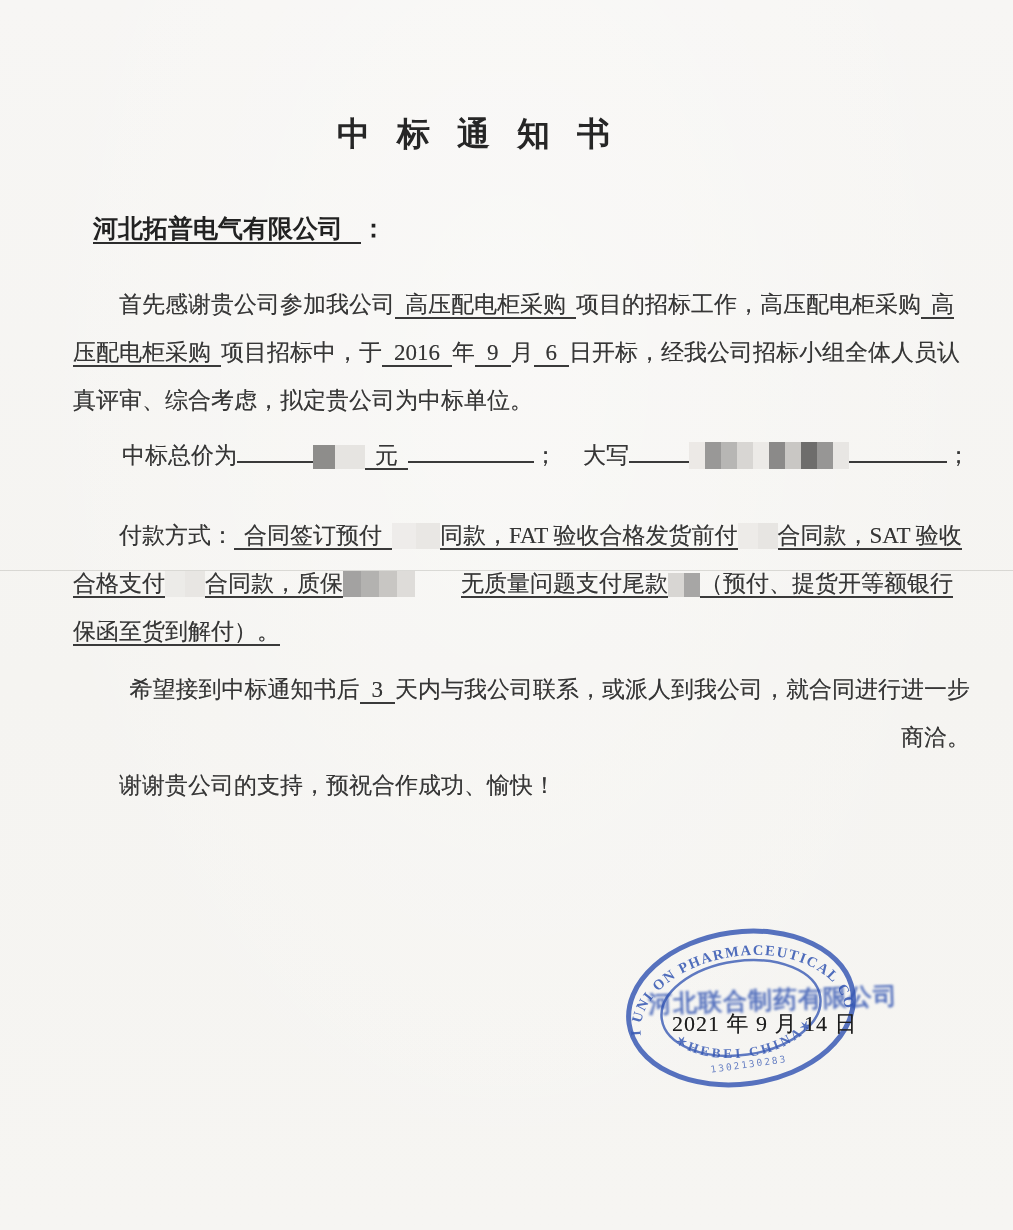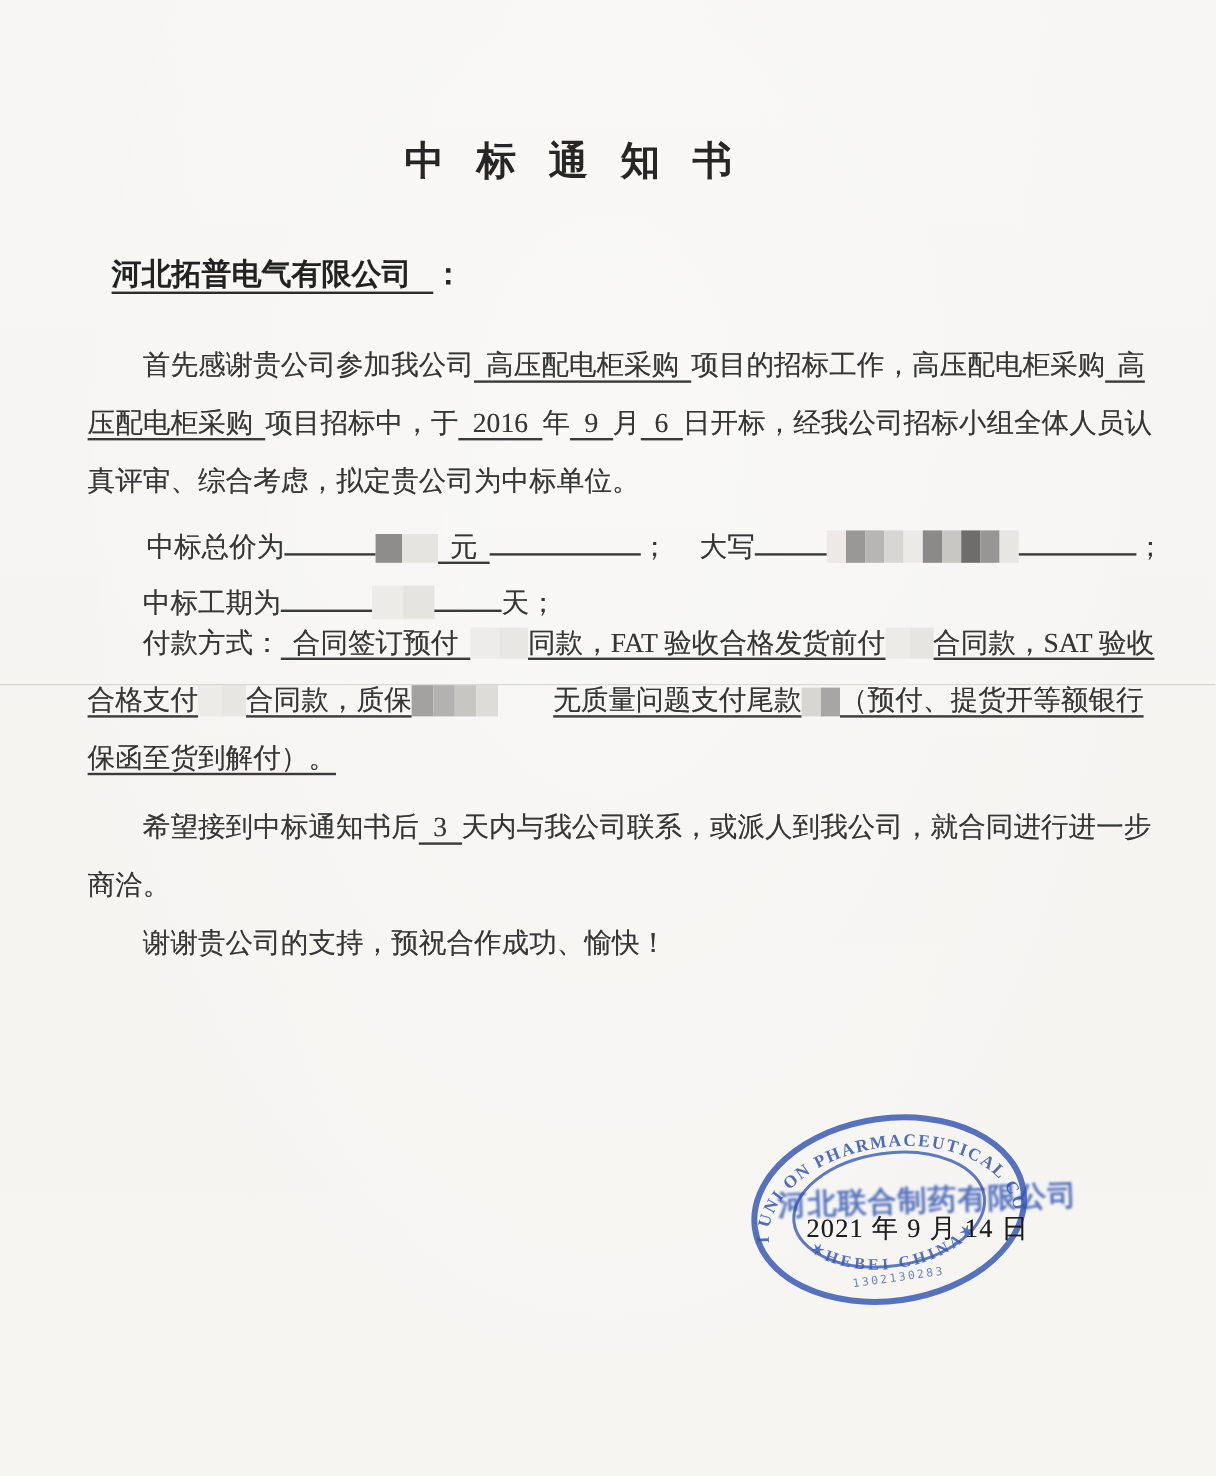--- a/index.html
+++ b/index.html
@@ -26,21 +26,21 @@
   .body-par{
     position:absolute;left:73px;width:897px;
     font-size:23px;line-height:48px;color:#363636;
     text-shadow:0 0 .5px rgba(70,70,70,.55);
   }
   .indent{text-indent:46px;}
   .p1{top:281px;}
   .price-line{top:432px;white-space:nowrap;text-align:right;}
   .dur-line{top:479px;white-space:nowrap;}
   .pay{top:512px;}
-  .hope{top:666px;}
+  .hope{top:666px;text-align:right;}
   .thanks{top:762px;}
   .u{border-bottom:2px solid #3a3a3a;}
   .upad{border-bottom:2px solid #3a3a3a;padding:0 10px;}
   .unum{border-bottom:2px solid #3a3a3a;padding:0 12px;}
   .blank{display:inline-block;border-bottom:2px solid #3a3a3a;height:1em;vertical-align:baseline;}
   .sp{display:inline-block;}
   .mosaic{display:inline-flex;vertical-align:-6px;}
   .mcell{display:inline-block;}
   .seal-wrap{position:absolute;left:606px;top:918px;width:270px;height:180px;transform:rotate(-8deg);opacity:.93;}
   .seal-cn{
@@ -86,26 +86,20 @@
         <span class="mcell" style="width: 16px; height: 27px; background: rgb(216, 214, 211);"></span>
         <span class="mcell" style="width: 16px; height: 27px; background: rgb(236, 234, 231);"></span>
         <span class="mcell" style="width: 16px; height: 27px; background: rgb(139, 138, 137);"></span>
         <span class="mcell" style="width: 16px; height: 27px; background: rgb(201, 199, 196);"></span>
         <span class="mcell" style="width: 16px; height: 27px; background: rgb(110, 109, 108);"></span>
         <span class="mcell" style="width: 16px; height: 27px; background: rgb(151, 150, 149);"></span>
         <span class="mcell" style="width: 16px; height: 27px; background: rgb(232, 230, 227);"></span>
       </span><span class="blank" style="width:98px"></span><span>；</span>
   </div>
 
-  <div class="body-par dur-line indent">
-    <span>中标工期为</span><span class="blank" style="width:76px"></span><span class="mosaic">
-        <span class="mcell" style="width: 26px; height: 28px; background: rgb(237, 235, 232);"></span>
-        <span class="mcell" style="width: 26px; height: 28px; background: rgb(230, 228, 225);"></span>
-      </span><span class="blank" style="width:56px"></span><span>天；</span>
-  </div>
 
   <div class="body-par pay indent">
     <span>付款方式：</span><span class="upad">合同签订预付</span><span class="mosaic">
         <span class="mcell" style="width: 24px; height: 26px; background: rgb(238, 236, 234);"></span>
         <span class="mcell" style="width: 24px; height: 26px; background: rgb(233, 231, 228);"></span>
       </span><span class="u">同款，FAT 验收合格发货前付</span><span class="mosaic">
         <span class="mcell" style="width: 20px; height: 26px; background: rgb(237, 235, 232);"></span>
         <span class="mcell" style="width: 20px; height: 26px; background: rgb(231, 229, 226);"></span>
       </span><span class="u">合同款，SAT 验收合格支付</span><span class="mosaic">
         <span class="mcell" style="width: 20px; height: 26px; background: rgb(236, 235, 232);"></span>

